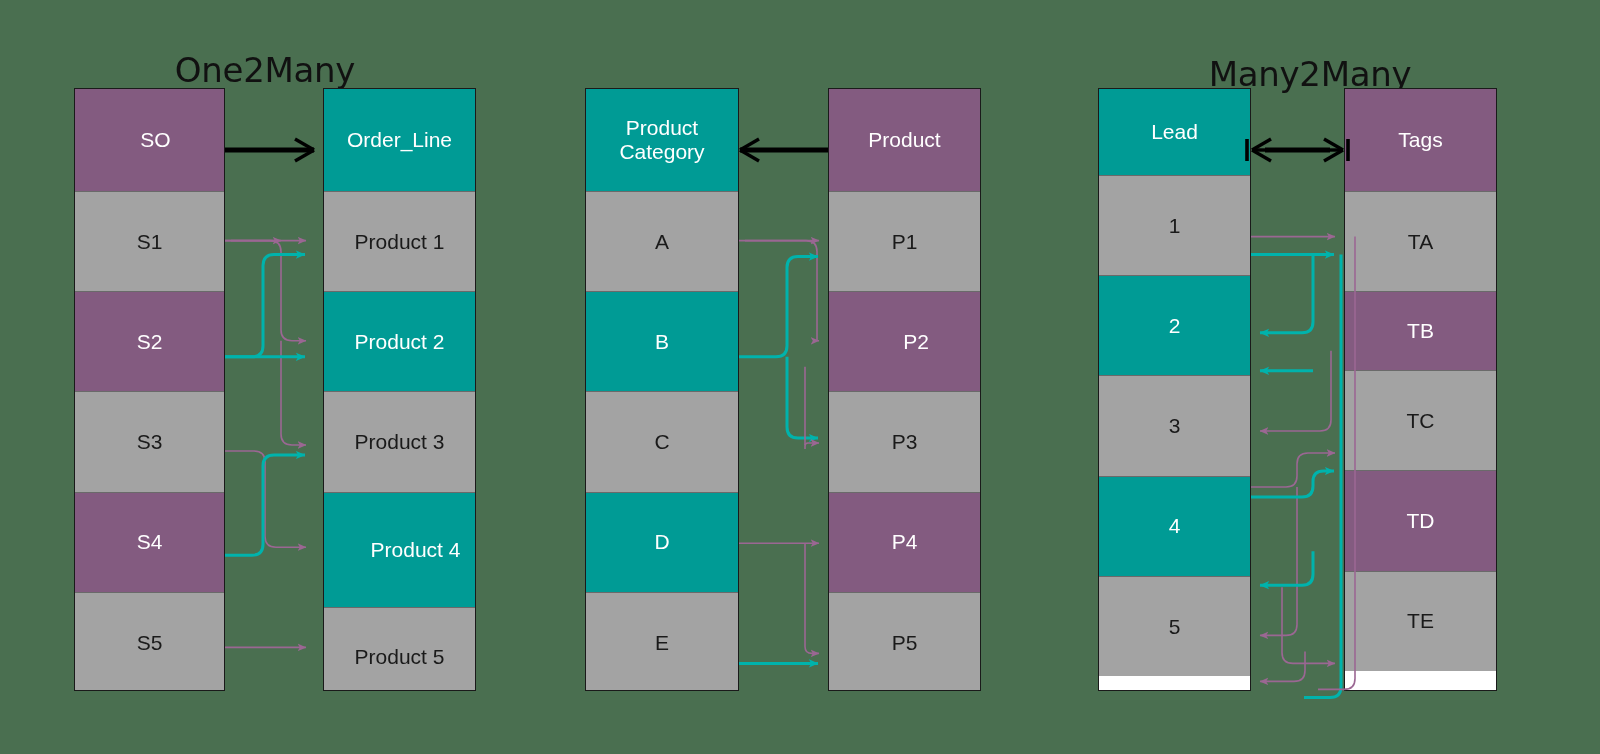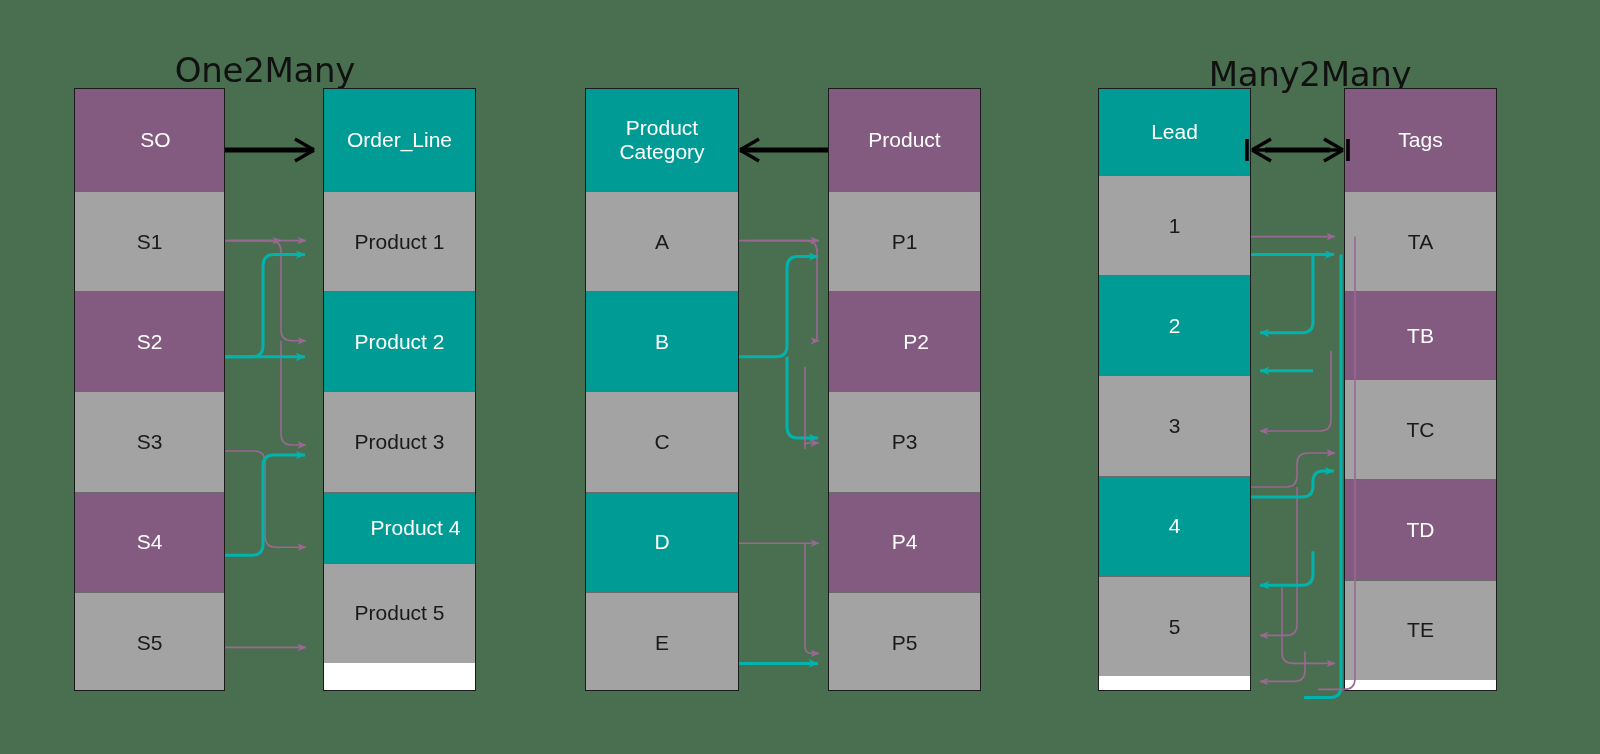--- a/index.html
+++ b/index.html
@@ -88,21 +88,21 @@
         <div class="erd-row fill-purple" style="height: 100.2px; border-top: 1px solid rgb(106, 106, 106);">S2</div>
         <div class="erd-row fill-white" style="height: 100.2px; border-top: 1px solid rgb(106, 106, 106);">S3</div>
         <div class="erd-row fill-purple" style="height: 100.2px; border-top: 1px solid rgb(106, 106, 106);">S4</div>
         <div class="erd-row fill-white" style="height: 100.2px; border-top: 1px solid rgb(106, 106, 106);">S5</div>
       </div>
       <div class="erd-table" style="left: 323px; top: 88px; width: 153px; height: 603px;">
         <div class="erd-row hdr fill-teal" style="height: 102px;">Order_Line</div>
         <div class="erd-row fill-white" style="height: 100.2px; border-top: 1px solid rgb(106, 106, 106);">Product 1</div>
         <div class="erd-row fill-teal" style="height: 100.2px; border-top: 1px solid rgb(106, 106, 106);">Product 2</div>
         <div class="erd-row fill-white" style="height: 100.2px; border-top: 1px solid rgb(106, 106, 106);">Product 3</div>
-        <div class="erd-row fill-teal" style="height: 71px; border-top: 1px solid rgb(106, 106, 106); padding-left: 32px;">Product 4</div>
+        <div class="erd-row fill-teal" style="height: 115px; border-top: 1px solid rgb(106, 106, 106); padding-left: 32px;">Product 4</div>
         <div class="erd-row fill-white" style="height: 100.2px; border-top: 1px solid rgb(106, 106, 106);">Product 5</div>
       </div>
       <div class="erd-table" style="left: 585px; top: 88px; width: 154px; height: 603px;">
         <div class="erd-row hdr fill-teal" style="height: 102px;">Product
 Category</div>
         <div class="erd-row fill-white" style="height: 100.2px; border-top: 1px solid rgb(106, 106, 106);">A</div>
         <div class="erd-row fill-teal" style="height: 100.2px; border-top: 1px solid rgb(106, 106, 106);">B</div>
         <div class="erd-row fill-white" style="height: 100.2px; border-top: 1px solid rgb(106, 106, 106);">C</div>
         <div class="erd-row fill-teal" style="height: 100.2px; border-top: 1px solid rgb(106, 106, 106);">D</div>
         <div class="erd-row fill-white" style="height: 100.2px; border-top: 1px solid rgb(106, 106, 106);">E</div>
@@ -119,21 +119,21 @@
         <div class="erd-row hdr fill-teal" style="height: 86px;">Lead</div>
         <div class="erd-row fill-white" style="height: 100.2px; border-top: 1px solid rgb(106, 106, 106);">1</div>
         <div class="erd-row fill-teal" style="height: 100.2px; border-top: 1px solid rgb(106, 106, 106);">2</div>
         <div class="erd-row fill-white" style="height: 100.2px; border-top: 1px solid rgb(106, 106, 106);">3</div>
         <div class="erd-row fill-teal" style="height: 100.2px; border-top: 1px solid rgb(106, 106, 106);">4</div>
         <div class="erd-row fill-white" style="height: 100.2px; border-top: 1px solid rgb(106, 106, 106);">5</div>
       </div>
       <div class="erd-table" style="left: 1344px; top: 88px; width: 153px; height: 603px;">
         <div class="erd-row hdr fill-purple" style="height: 102px;">Tags</div>
         <div class="erd-row fill-white" style="height: 100.2px; border-top: 1px solid rgb(106, 106, 106);">TA</div>
-        <div class="erd-row fill-purple" style="height: 88px; border-top: 1px solid rgb(106, 106, 106);">TB</div>
+        <div class="erd-row fill-purple" style="height: 79px; border-top: 1px solid rgb(106, 106, 106);">TB</div>
         <div class="erd-row fill-white" style="height: 100.2px; border-top: 1px solid rgb(106, 106, 106);">TC</div>
         <div class="erd-row fill-purple" style="height: 100.2px; border-top: 1px solid rgb(106, 106, 106);">TD</div>
         <div class="erd-row fill-white" style="height: 100.2px; border-top: 1px solid rgb(106, 106, 106);">TE</div>
       </div>
     </div>
 
   <svg class="links" id="links-svg" viewBox="0 0 1600 754">
     <defs>
       <marker id="ahP" markerWidth="9" markerHeight="9" refX="8.4" refY="4.5" orient="auto" markerUnits="userSpaceOnUse">
         <path d="M0,0.7 L8.8,4.5 L0,8.3 L2.2,4.5 Z" fill="#9b6793"></path>

